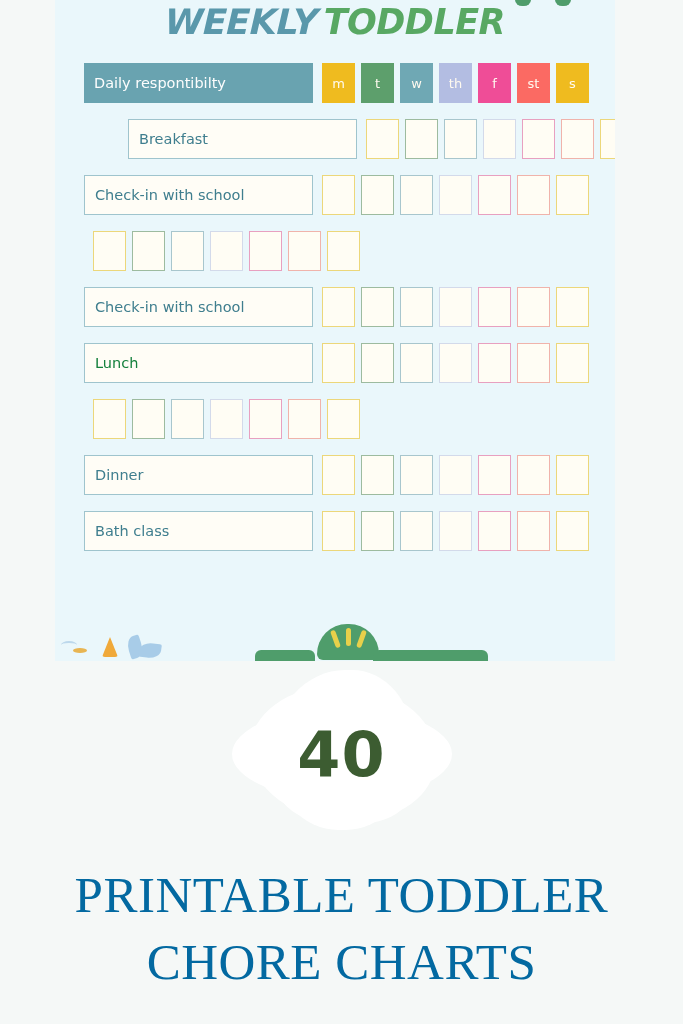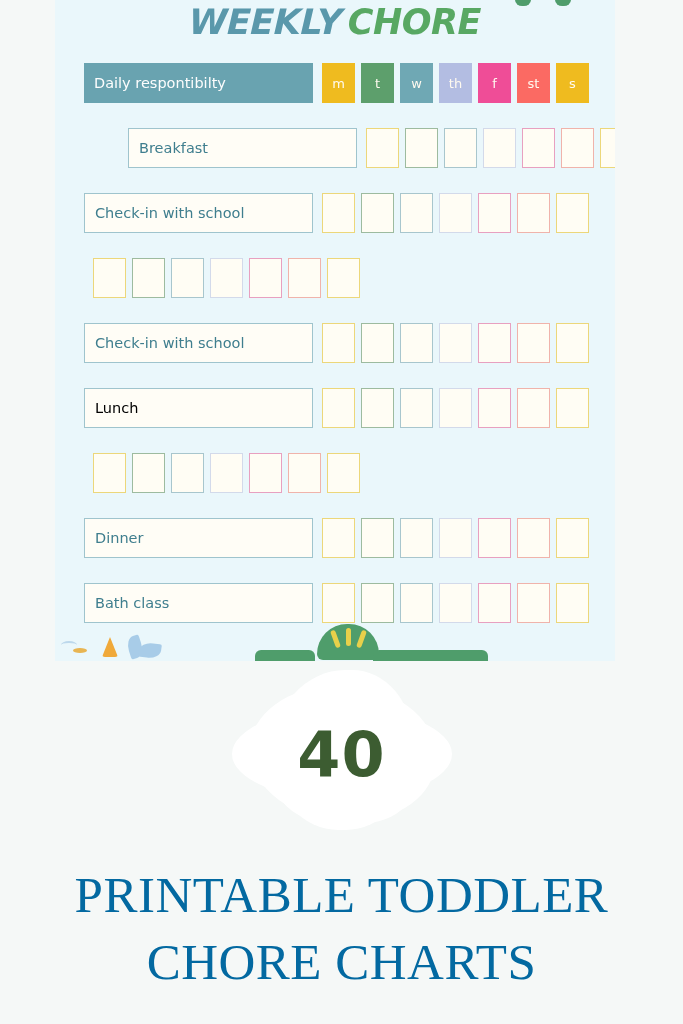--- a/index.html
+++ b/index.html
@@ -68,21 +68,21 @@
   
   #chore-table {
     position: absolute;
     left: 29px;
     top: 63px;
     width: 506px;
   }
   .trow {
     display: flex;
     align-items: flex-start;
-    height: 65px;
+    height: 56px;
   }
   .resp-cell {
     width: 229px;
     height: 40px;
     box-sizing: border-box;
     display: flex;
     align-items: center;
     padding-left: 10px;
     flex: 0 0 auto;
   }
@@ -212,21 +212,21 @@
 </style>
 </head>
 <body style="background: rgb(245, 248, 247);">
 
 <div id="chore-card" style="background: rgb(234, 247, 251);">
 
   <div class="top-deco a" style="background: rgb(79, 157, 107);"></div>
   <div class="top-deco b" style="background: rgb(79, 157, 107);"></div>
 
   <div id="chart-title">
-    <span class="w1" style="color: rgb(90, 152, 171);">WEEKLY</span><span class="w2" style="color: rgb(88, 168, 99);">CHORE</span>
+    <span class="w1" style="color: rgb(90, 152, 171);">WEEKLY</span><span class="w2" style="color: rgb(88, 168, 99);">TODDLER</span>
   </div>
 
   <div id="chore-table">
 
   <div class="trow">
         <div class="resp-cell head-resp" style="background: rgb(105, 163, 176);">Daily respontibilty</div>
         <div class="daycols">
           <div class="daycell" style="background: rgb(239, 187, 31);">m</div>
           <div class="daycell" style="background: rgb(93, 159, 108);">t</div>
           <div class="daycell" style="background: rgb(111, 168, 180);">w</div>
@@ -277,21 +277,21 @@
           <div class="checkcell" style="border-color: rgb(236, 215, 122);"></div>
           <div class="checkcell" style="border-color: rgb(157, 187, 159);"></div>
           <div class="checkcell" style="border-color: rgb(168, 198, 205);"></div>
           <div class="checkcell" style="border-color: rgb(211, 218, 234);"></div>
           <div class="checkcell" style="border-color: rgb(232, 160, 192);"></div>
           <div class="checkcell" style="border-color: rgb(240, 179, 171);"></div>
           <div class="checkcell last" style="border-color: rgb(236, 215, 122);"></div>
         </div>
       </div>
       <div class="trow">
-        <div class="resp-cell task-resp" style="border-color: rgb(159, 196, 205); color: #000000;">Lunch</div>
+        <div class="resp-cell task-resp" style="border-color: rgb(159, 196, 205); color: #15803d;">Lunch</div>
         <div class="daycols">
           <div class="checkcell" style="border-color: rgb(236, 215, 122);"></div>
           <div class="checkcell" style="border-color: rgb(157, 187, 159);"></div>
           <div class="checkcell" style="border-color: rgb(168, 198, 205);"></div>
           <div class="checkcell" style="border-color: rgb(211, 218, 234);"></div>
           <div class="checkcell" style="border-color: rgb(232, 160, 192);"></div>
           <div class="checkcell" style="border-color: rgb(240, 179, 171);"></div>
           <div class="checkcell last" style="border-color: rgb(236, 215, 122);"></div>
         </div>
       </div>

